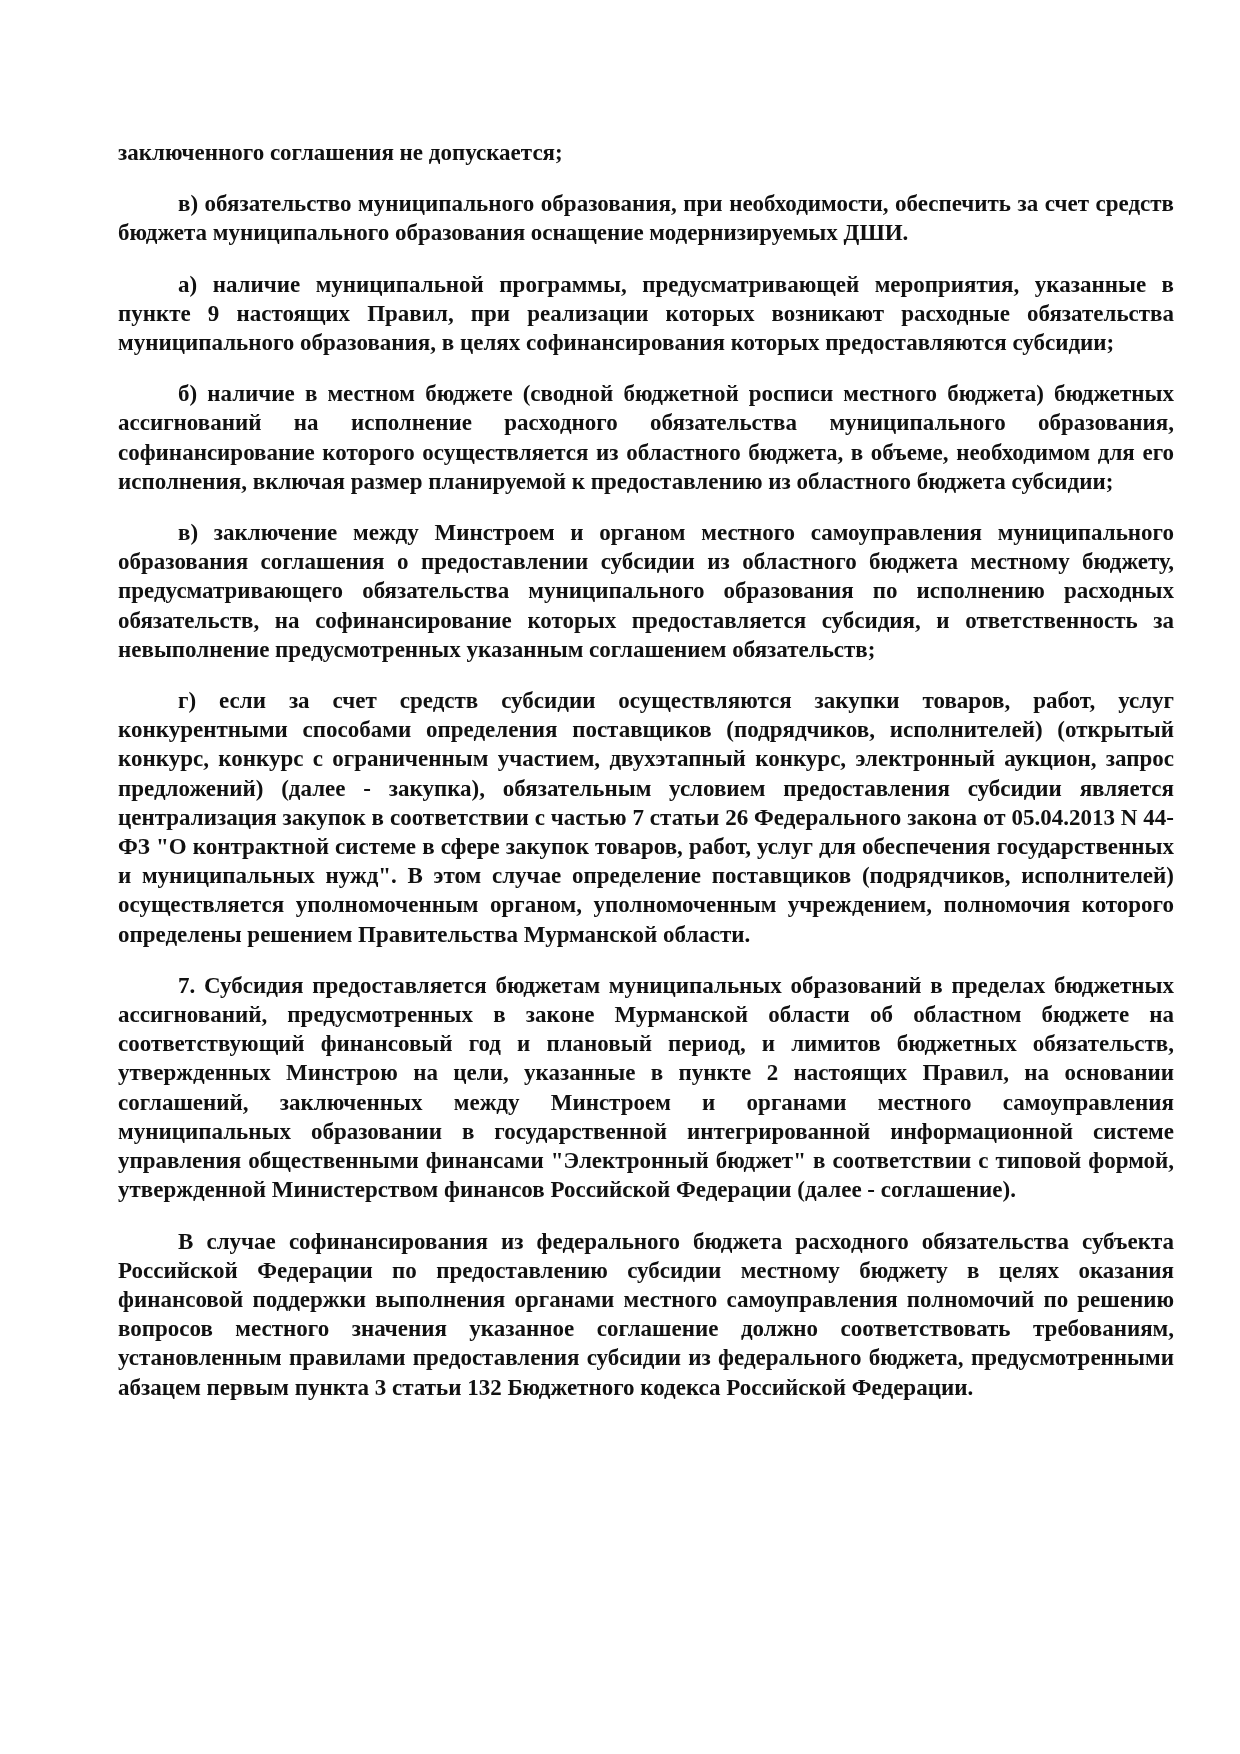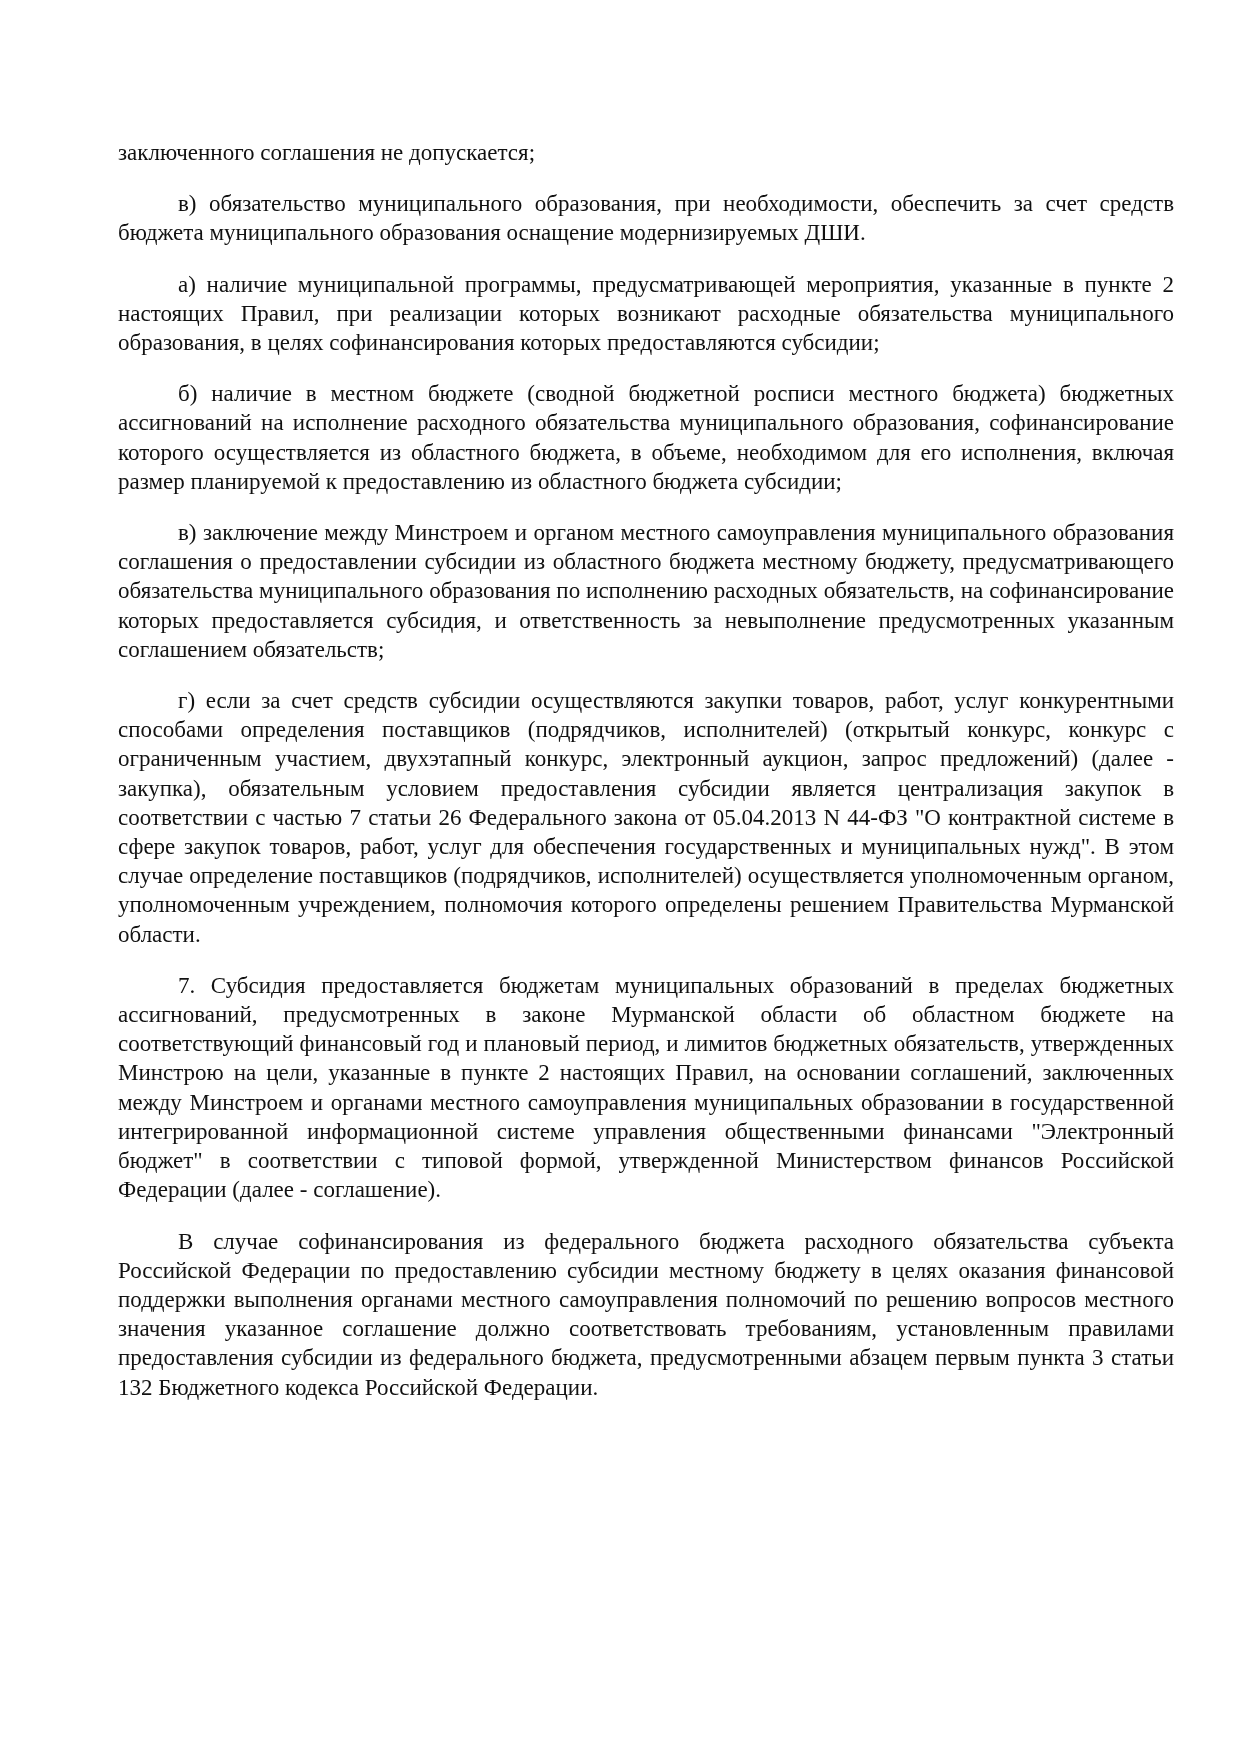--- a/index.html
+++ b/index.html
@@ -16,34 +16,35 @@
     .page {
       position: absolute;
       left: 118px;
       top: 138px;
       width: 1056px;
       font-family: "Liberation Serif", "DejaVu Serif", serif;
       font-size: 23px;
       line-height: 29.2px;
       color: #111111;
       text-align: justify;
+      font-weight: bold;
     }
     .para {
       margin: 0 0 22px 0;
       text-indent: 0;
     }
     .para.indent {
       text-indent: 60px;
     }
   </style>
 </head>
 <body>
 
 <div class="page">
   <p class="para">заключенного соглашения не допускается;</p>
   <p class="para indent">в) обязательство муниципального образования, при необходимости, обеспечить за счет средств бюджета муниципального образования оснащение модернизируемых ДШИ.</p>
-  <p class="para indent">а) наличие муниципальной программы, предусматривающей мероприятия, указанные в пункте 2 настоящих Правил, при реализации которых возникают расходные обязательства муниципального образования, в целях софинансирования которых предоставляются субсидии;</p>
+  <p class="para indent">а) наличие муниципальной программы, предусматривающей мероприятия, указанные в пункте 9 настоящих Правил, при реализации которых возникают расходные обязательства муниципального образования, в целях софинансирования которых предоставляются субсидии;</p>
   <p class="para indent">б) наличие в местном бюджете (сводной бюджетной росписи местного бюджета) бюджетных ассигнований на исполнение расходного обязательства муниципального образования, софинансирование которого осуществляется из областного бюджета, в объеме, необходимом для его исполнения, включая размер планируемой к предоставлению из областного бюджета субсидии;</p>
   <p class="para indent">в) заключение между Минстроем и органом местного самоуправления муниципального образования соглашения о предоставлении субсидии из областного бюджета местному бюджету, предусматривающего обязательства муниципального образования по исполнению расходных обязательств, на софинансирование которых предоставляется субсидия, и ответственность за невыполнение предусмотренных указанным соглашением обязательств;</p>
   <p class="para indent">г) если за счет средств субсидии осуществляются закупки товаров, работ, услуг конкурентными способами определения поставщиков (подрядчиков, исполнителей) (открытый конкурс, конкурс с ограниченным участием, двухэтапный конкурс, электронный аукцион, запрос предложений) (далее - закупка), обязательным условием предоставления субсидии является централизация закупок в соответствии с частью 7 статьи 26 Федерального закона от 05.04.2013 N 44-ФЗ "О контрактной системе в сфере закупок товаров, работ, услуг для обеспечения государственных и муниципальных нужд". В этом случае определение поставщиков (подрядчиков, исполнителей) осуществляется уполномоченным органом, уполномоченным учреждением, полномочия которого определены решением Правительства Мурманской области.</p>
   <p class="para indent">7. Субсидия предоставляется бюджетам муниципальных образований в пределах бюджетных ассигнований, предусмотренных в законе Мурманской области об областном бюджете на соответствующий финансовый год и плановый период, и лимитов бюджетных обязательств, утвержденных Минстрою на цели, указанные в пункте 2 настоящих Правил, на основании соглашений, заключенных между Минстроем и органами местного самоуправления муниципальных образовании в государственной интегрированной информационной системе управления общественными финансами "Электронный бюджет" в соответствии с типовой формой, утвержденной Министерством финансов Российской Федерации (далее - соглашение).</p>
   <p class="para indent">В случае софинансирования из федерального бюджета расходного обязательства субъекта Российской Федерации по предоставлению субсидии местному бюджету в целях оказания финансовой поддержки выполнения органами местного самоуправления полномочий по решению вопросов местного значения указанное соглашение должно соответствовать требованиям, установленным правилами предоставления субсидии из федерального бюджета, предусмотренными абзацем первым пункта 3 статьи 132 Бюджетного кодекса Российской Федерации.</p>
 </div>
 
 </body></html>

